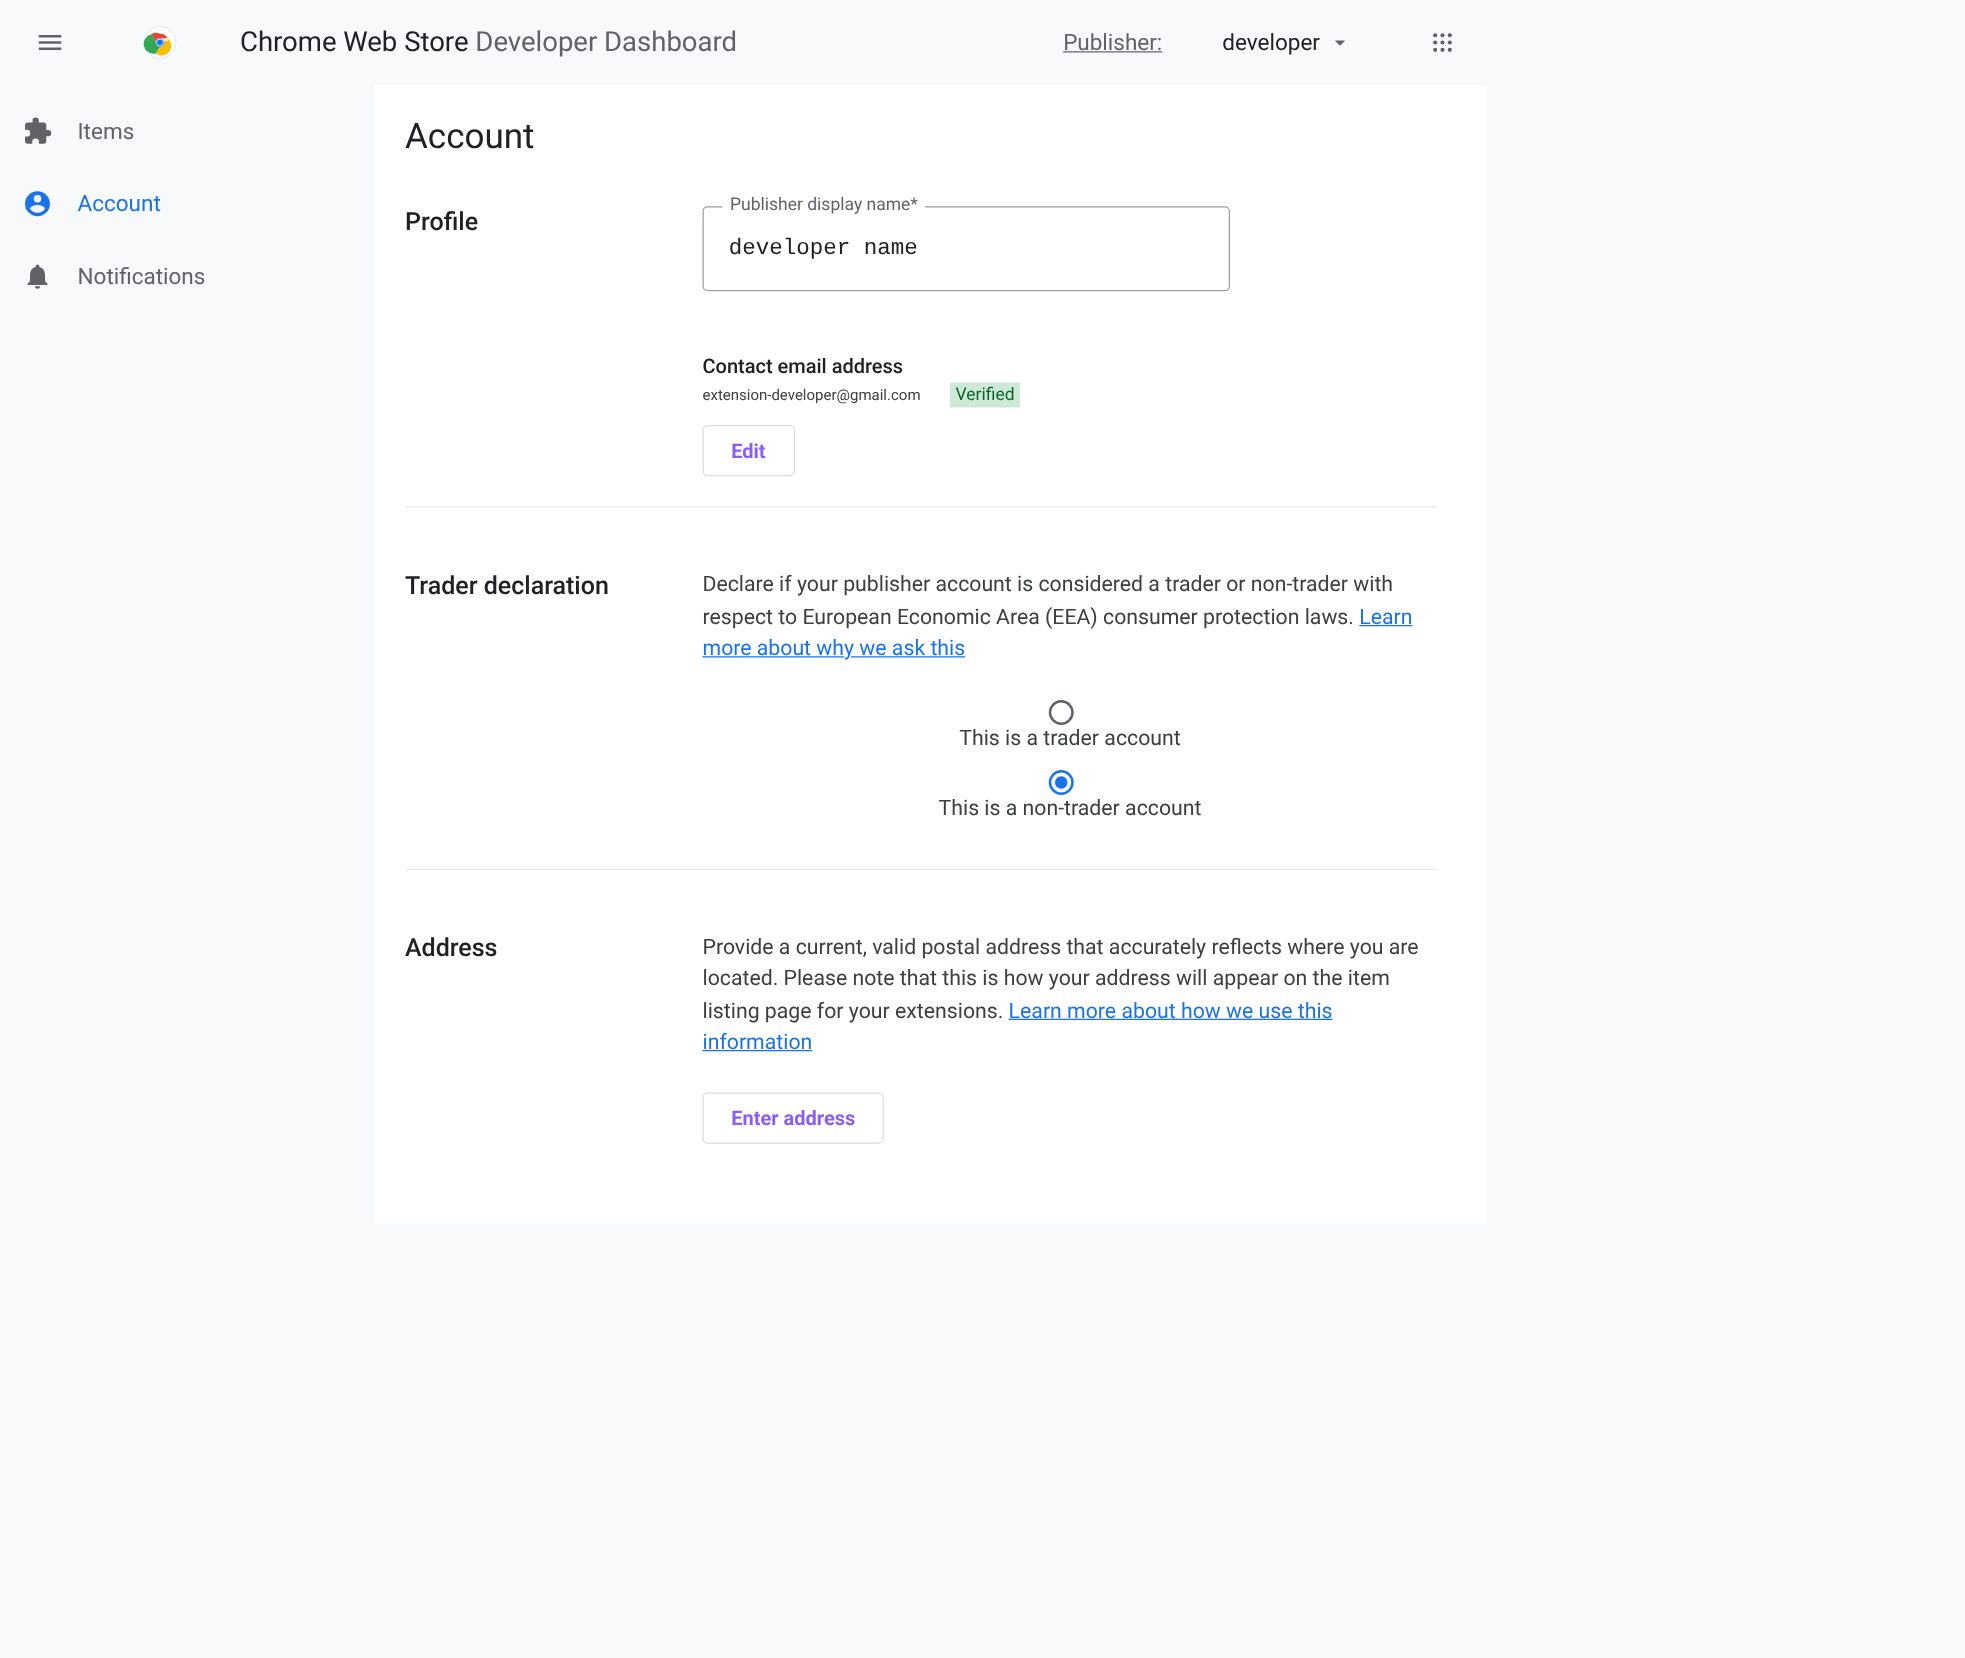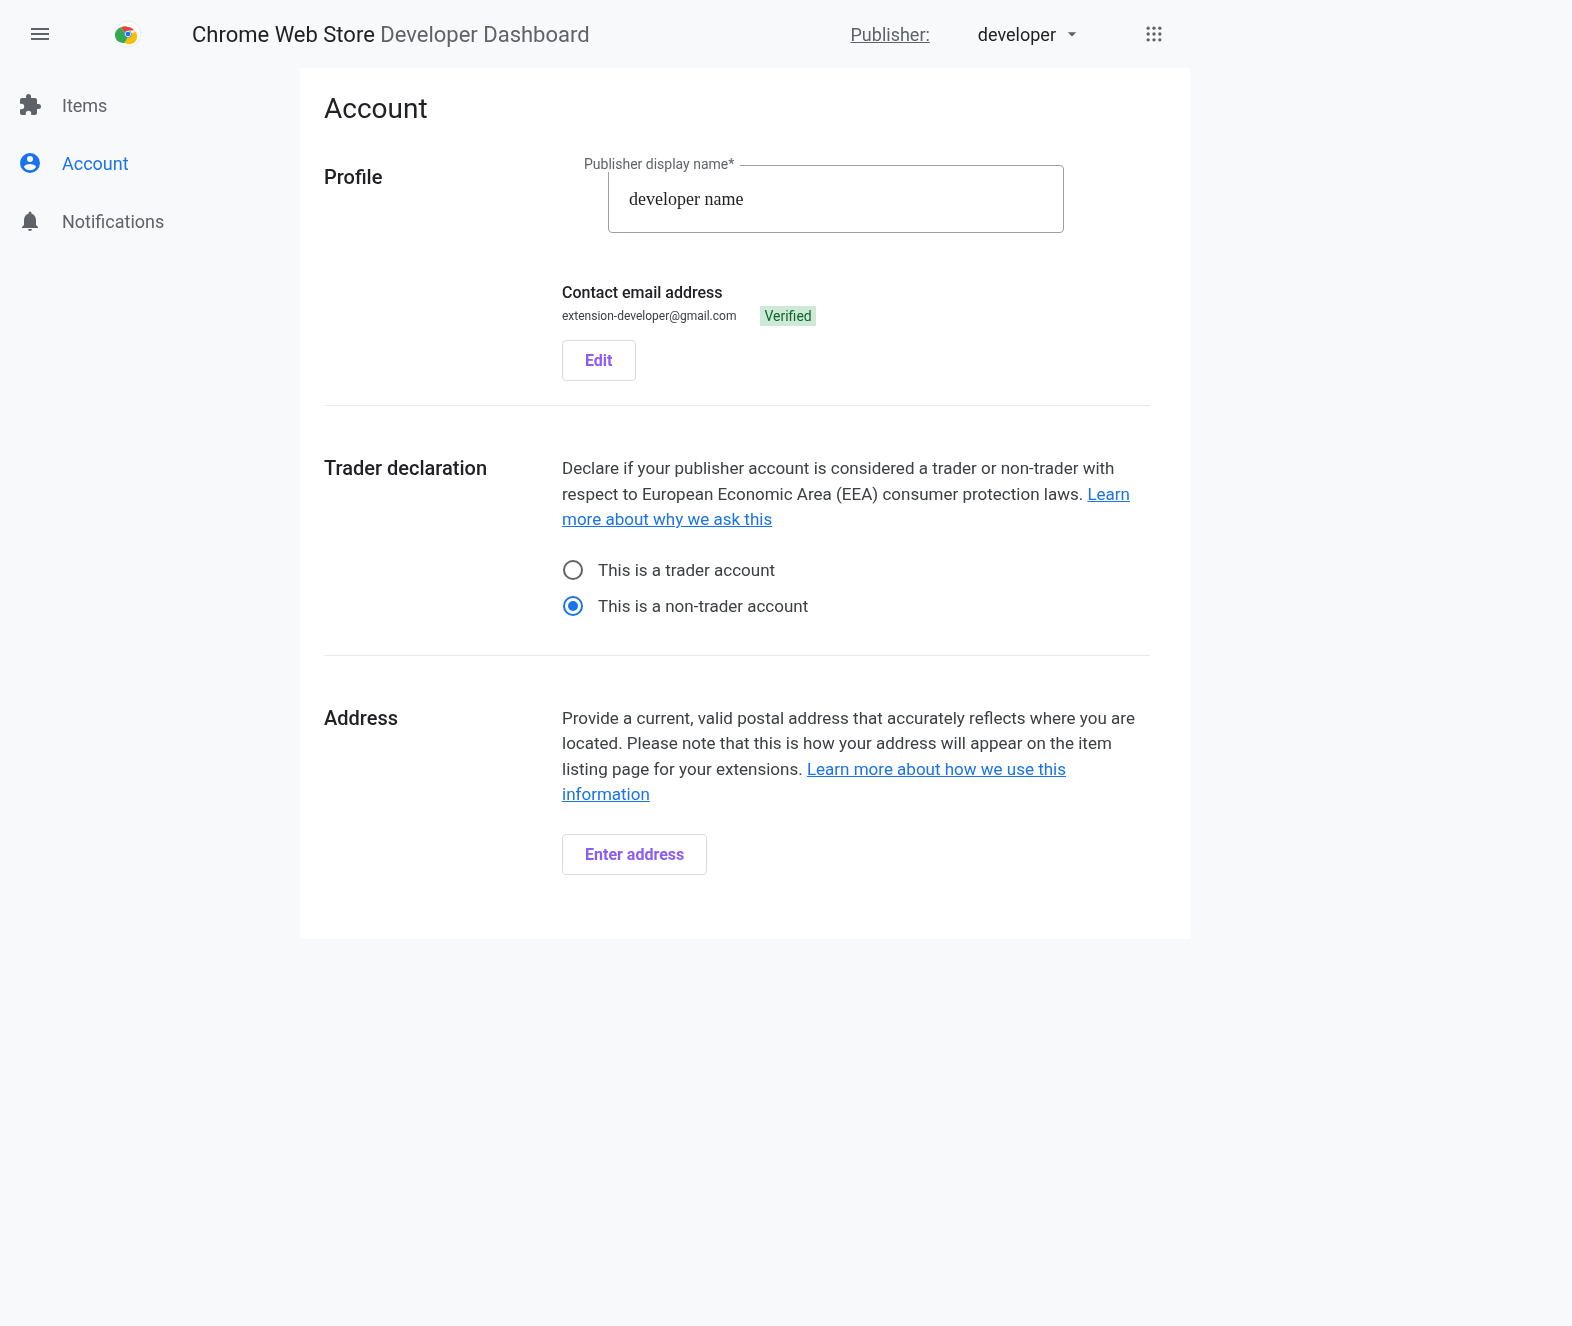--- a/index.html
+++ b/index.html
@@ -132,30 +132,29 @@
     .text-field-label {
       position: absolute;
       top: -9px;
       left: 16px;
       background: #fff;
       padding: 0 6px;
       font-size: 14px;
       color: #5f6368;
     }
     .text-input {
-      width: 456px;
+      width: 422px;
       height: 68px;
       border: 1px solid #9aa0a6;
       border-radius: 4px;
       padding: 0 20px;
       font-size: 18px;
       color: #202124;
-      font-family: Liberation Serif, serif;
+      font-family: Liberation Mono, monospace;
       outline: none;
-      margin-left: 46px;
     }
     .field-label {
       font-size: 16px;
       font-weight: 500;
       color: #202124;
       margin-bottom: 4px;
     }
     .email-row {
       display: flex;
       align-items: center;
@@ -193,20 +192,21 @@
     .link {
       color: #1a73e8;
       text-decoration: underline;
       cursor: pointer;
     }
     .radio-row {
       display: flex;
       align-items: center;
       margin-bottom: 14px;
       cursor: pointer;
+      flex-direction: column;
     }
     .radio-row .radio {
       width: 22px;
       height: 22px;
       margin-right: 14px;
       display: flex;
       align-items: center;
       justify-content: center;
     }
     .radio-outer {

